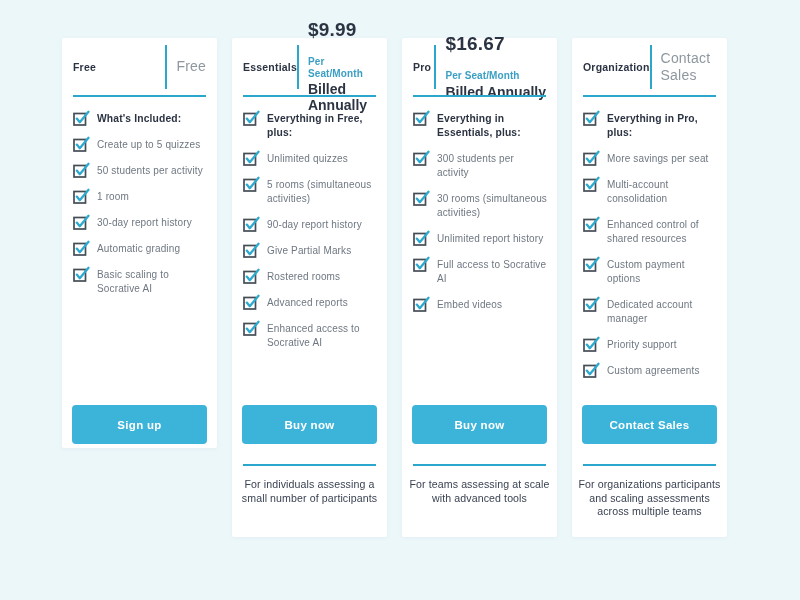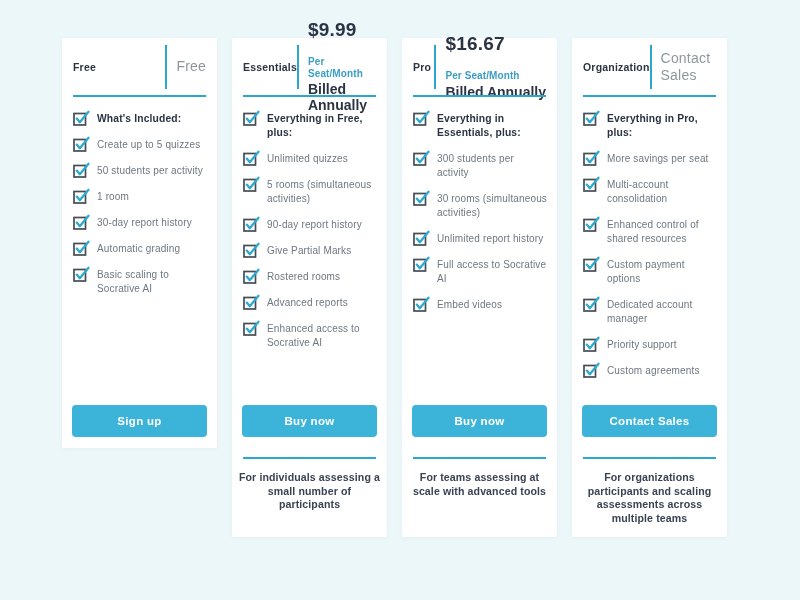--- a/index.html
+++ b/index.html
@@ -103,40 +103,40 @@
   }
   .checkbox {
     flex: none;
     width: 17px;
     height: 16px;
     margin-top: -2px;
   }
   .cta {
     display: block;
     margin: 0 10px;
-    height: 32px;
+    height: 39px;
     border: none;
     border-radius: 4px;
     background: #3cb3d9;
     color: #ffffff;
     font-family: "Liberation Sans", sans-serif;
     font-size: 11.5px;
     font-weight: 700;
     letter-spacing: 0.3px;
     cursor: pointer;
     flex: none;
   }
   .card-footer { flex: none; }
   .card-footer .hline { margin-top: 20px; }
   .plan-desc {
     padding: 12px 6px 0 6px;
     text-align: center;
     font-size: 10.6px;
     line-height: 13.5px;
-    font-weight: 700;
+    font-weight: 400;
     color: #3a4352;
     letter-spacing: 0.1px;
   }
 </style>
 </head>
 <body>
 
 <svg width="0" height="0" style="position:absolute">
   <defs>
     <g id="check-icon">

